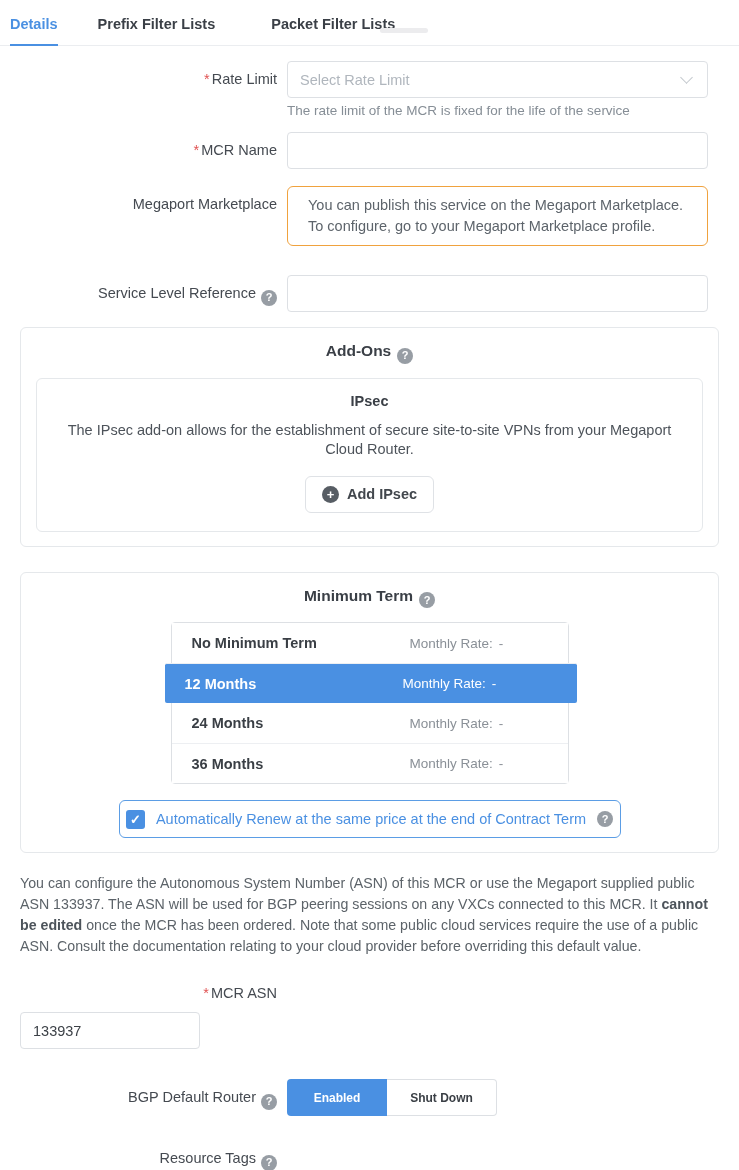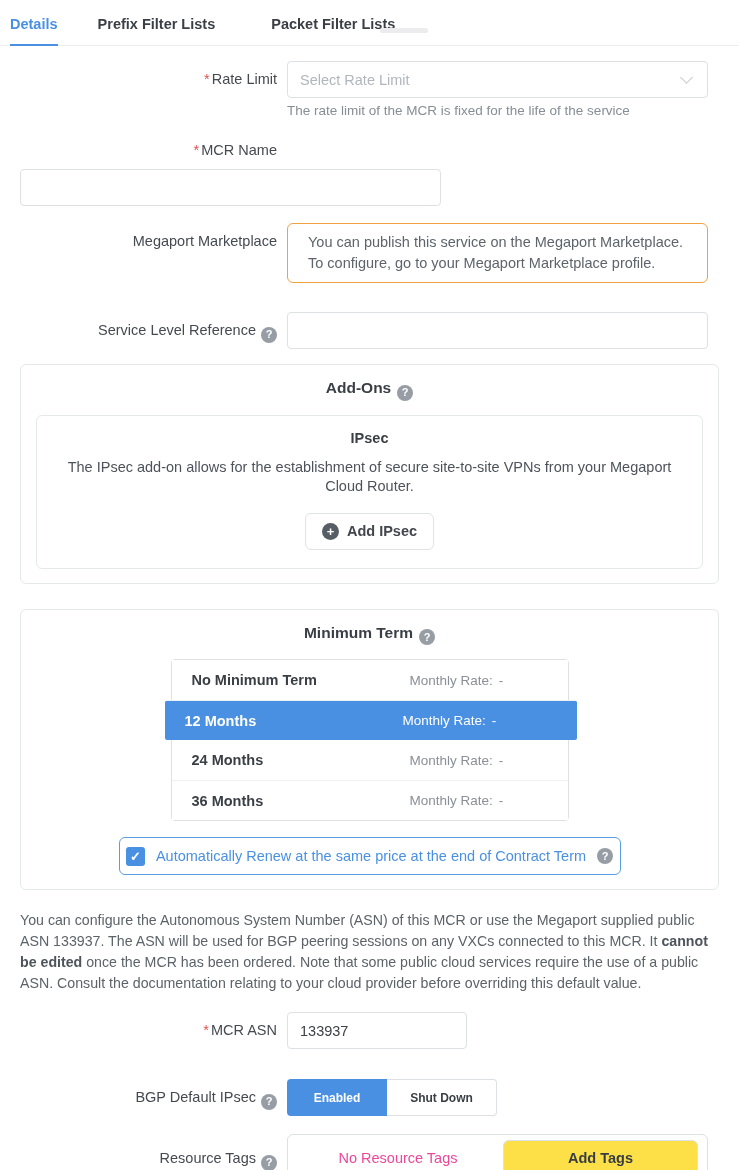--- a/index.html
+++ b/index.html
@@ -116,22 +116,22 @@
     width:421px; height:48px; border:1px solid #dde0e4; border-radius:6px;
     display:flex; align-items:center; padding:5px 9px 5px 5px;
   }
   .tags-empty { flex:1; text-align:center; color:#ec4899; }
   .add-tags-btn {
     width:195px; height:36px; background:#fde047; border:1px solid #dde0e4; border-radius:6px;
     font:inherit; font-weight:700; color:#383d43; cursor:pointer;
   }
 
   
-  .mt-15 { margin-top:15px; } .mt-14 { margin-top:14px;flex-direction:column; } .mt-17 { margin-top:17px; }
-  .mt-18 { margin-top:18px; } .mt-25 { margin-top:25px; }
+  .mt-15 { margin-top:15px; } .mt-14 { margin-top:14px; } .mt-17 { margin-top:17px; }
+  .mt-18 { margin-top:18px;flex-direction:column; } .mt-25 { margin-top:25px; }
   .mt-29 { margin-top:29px; } .mt-30 { margin-top:30px; }
   .asn-input { width:180px; }
 </style>
 </head>
 <body>
 
 <div class="tabbar">
   <div class="tab tab-details active">Details</div>
   <div class="tab tab-prefix">Prefix Filter Lists</div>
   <div class="tab tab-packet">Packet Filter Lists</div>
@@ -229,21 +229,21 @@
     <div class="form-label">
       <span class="req">*</span><span>MCR ASN</span>
     </div>
     <div class="form-field">
       <input class="input asn-input" type="text" value="133937" style="">
     </div>
   </div>
 
   <div class="form-row mt-30">
     <div class="form-label">
-      <span>BGP Default IPsec</span><span class="help-icon">?</span>
+      <span>BGP Default Router</span><span class="help-icon">?</span>
     </div>
     <div class="form-field">
       <div class="toggle">
         <div class="toggle-opt on">Enabled</div>
         <div class="toggle-opt off">Shut Down</div>
       </div>
     </div>
   </div>
 
   <div class="form-row mt-18">

